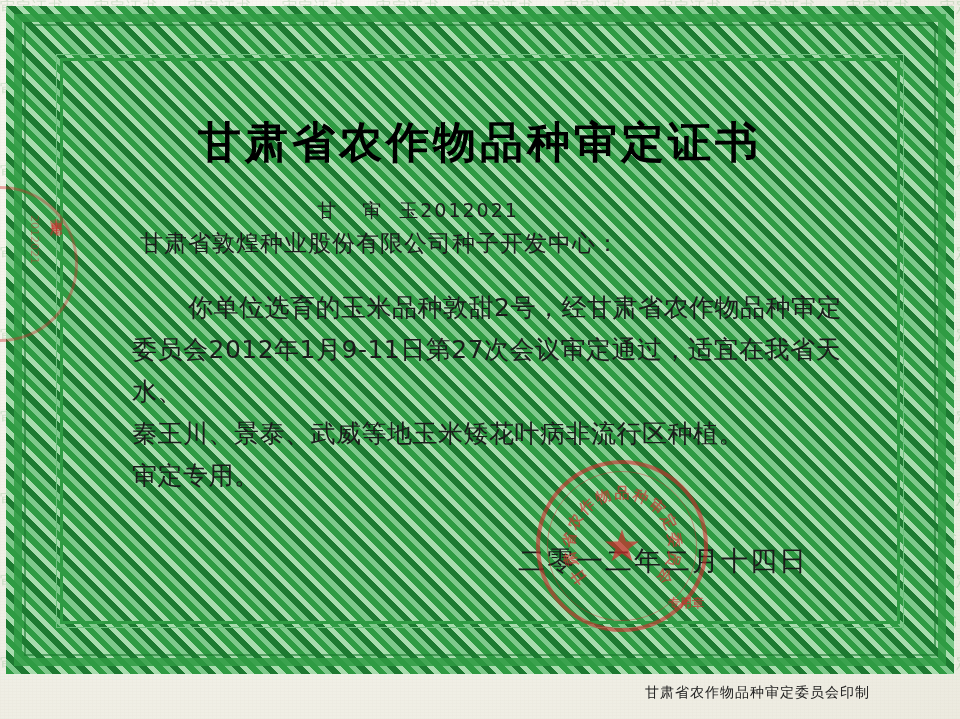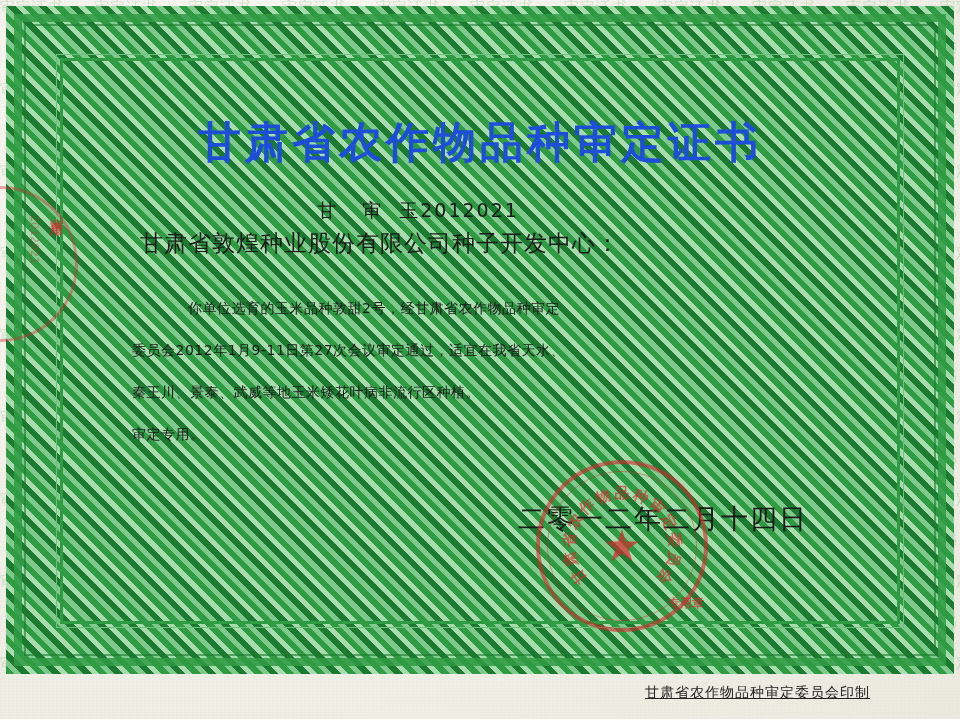--- a/index.html
+++ b/index.html
@@ -94,40 +94,40 @@
     left: 92px; top: 86px;
     width: 776px; height: 512px;
     color: #1b1b1b;
   }
   .cert-title {
     text-align: center;
     font-size: 43px;
     font-weight: bold;
     letter-spacing: 4px;
     margin-top: 28px;
-    color: #1d4ed8;
+    color: #000000;
     font-family: "DejaVu Sans", "Liberation Sans", sans-serif;
   }
   .cert-number {
     text-align: center;
     font-size: 19px;
     margin-top: 26px;
     padding-right: 124px;
     letter-spacing: 2px;
   }
   .cert-number .label { letter-spacing: 10px; }
   .addressee {
     font-size: 23px;
     margin-top: 4px;
     padding-left: 48px;
     letter-spacing: 1px;
   }
   .body-block {
     margin-top: 28px;
-    font-size: 14px;
+    font-size: 25px;
     line-height: 42px;
     padding-left: 40px;
     padding-right: 18px;
     letter-spacing: 0.5px;
   }
   .body-line.indent { text-indent: 56px; }
   .date-line {
     margin-top: 46px;
     text-align: right;
     padding-right: 60px;
@@ -207,21 +207,20 @@
   .footer {
     position: absolute;
     left: 0; top: 684px;
     width: 960px;
     text-align: right;
     padding-right: 90px;
     box-sizing: border-box;
     font-size: 14px;
     color: #222;
     letter-spacing: 1px;
-    text-decoration: underline;
   }
 </style>
 </head>
 <body>
 
 <div id="page">
 
   <div class="paper"></div>
   <div class="paper-noise"></div>
 

